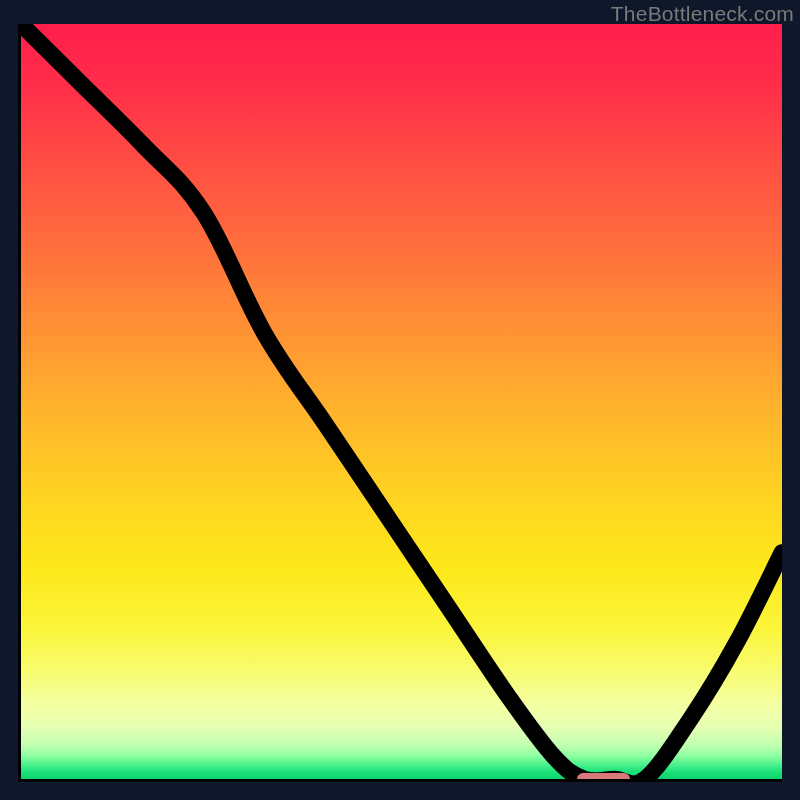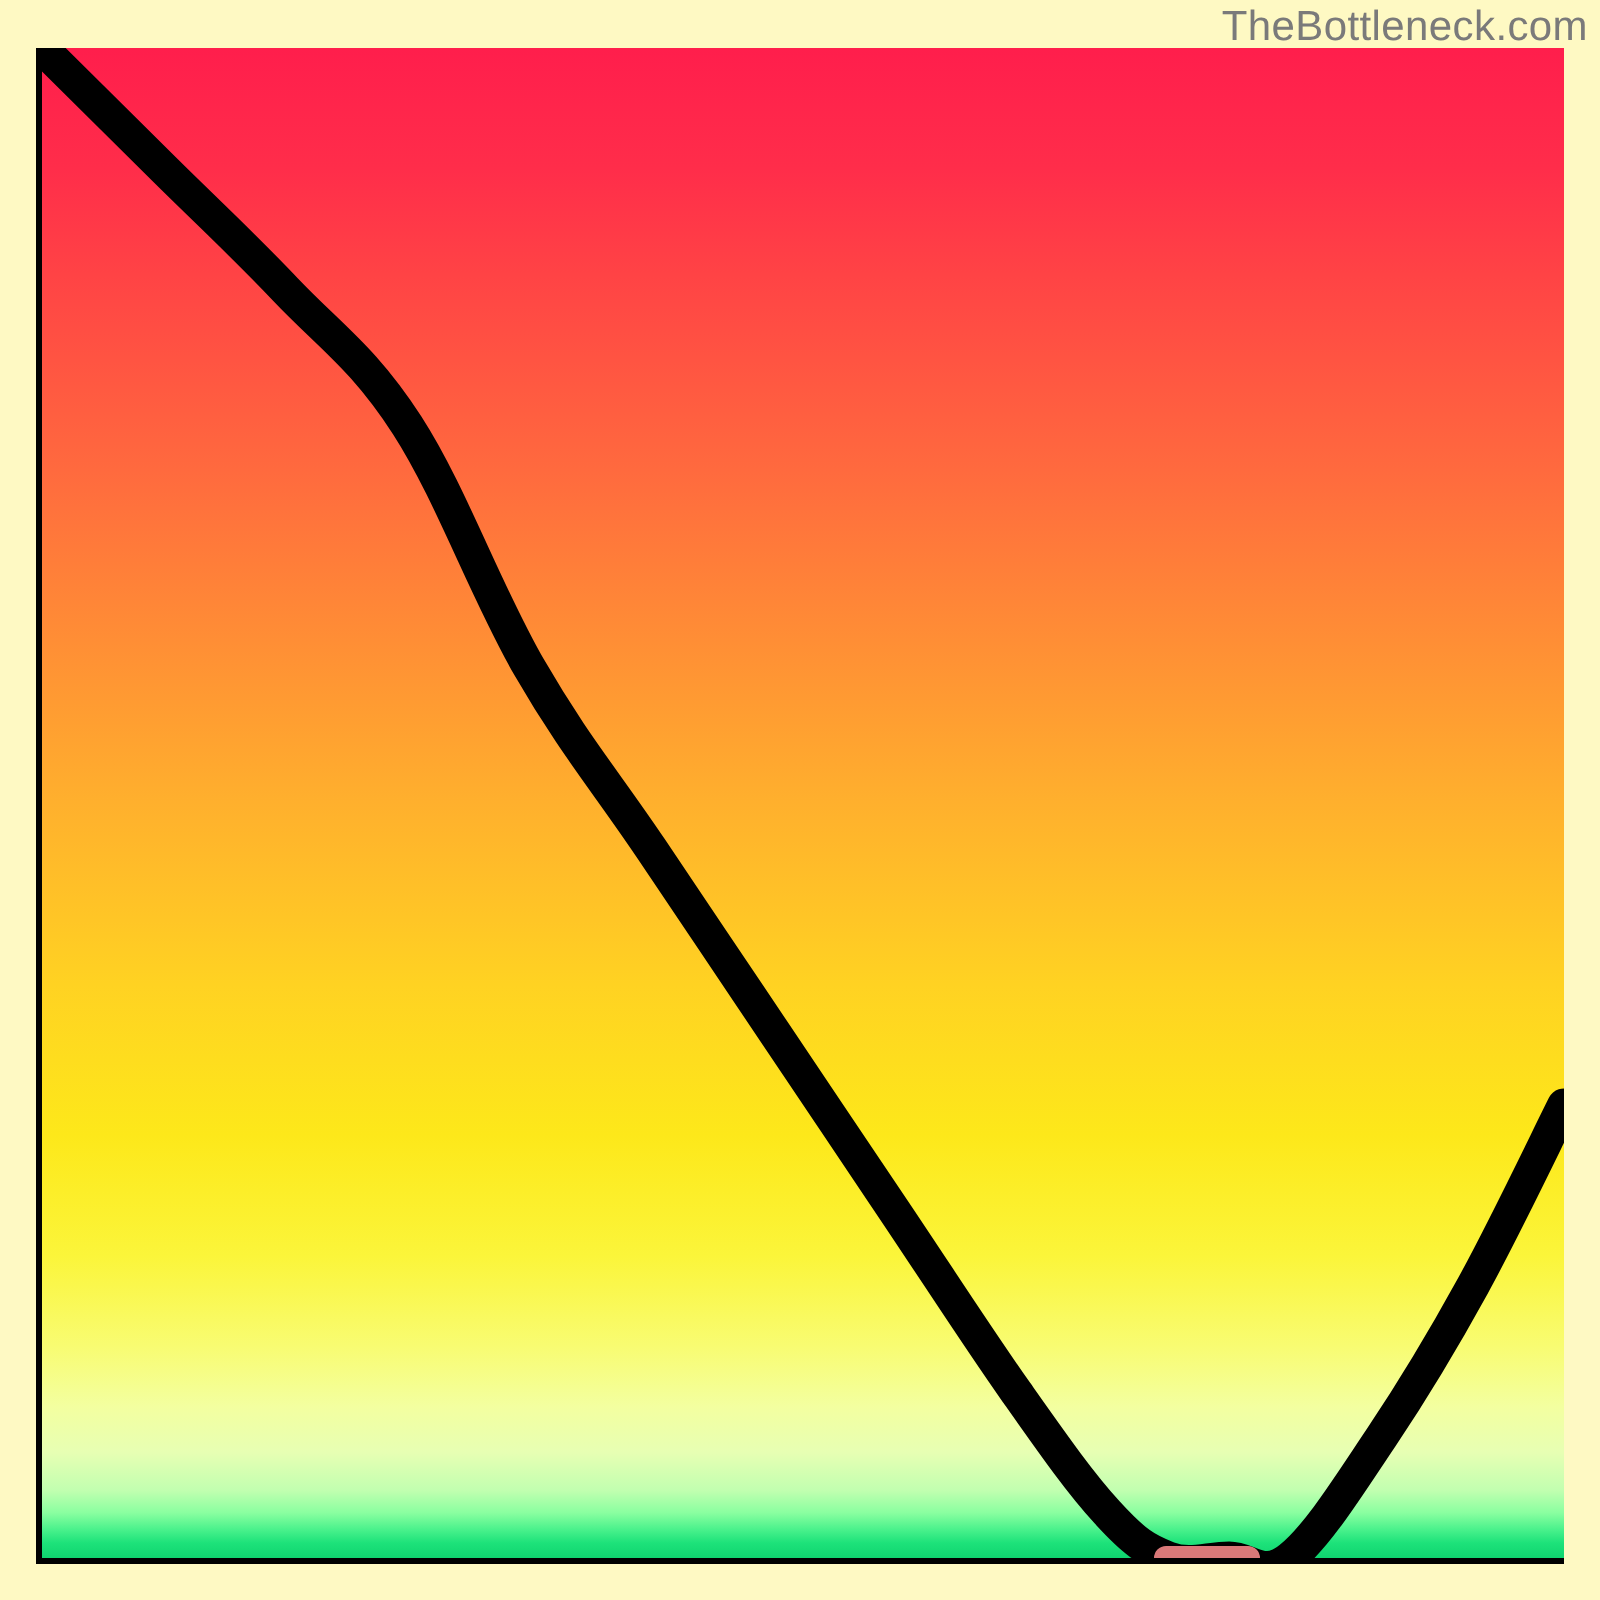--- a/index.html
+++ b/index.html
@@ -7,21 +7,21 @@
     padding: 0;
     width: 800px;
     height: 800px;
     overflow: hidden;
     font-family: Arial, Helvetica, sans-serif;
   }
   .chart-container {
     position: relative;
     width: 800px;
     height: 800px;
-    background: #fef9c3;
+    background: #0f172a;
   }
   .plot-area {
     position: absolute;
     left: 18px;
     top: 24px;
     width: 764px;
     height: 758px;
     border-left: 3px solid #000;
     border-bottom: 3px solid #000;
     box-sizing: border-box;

